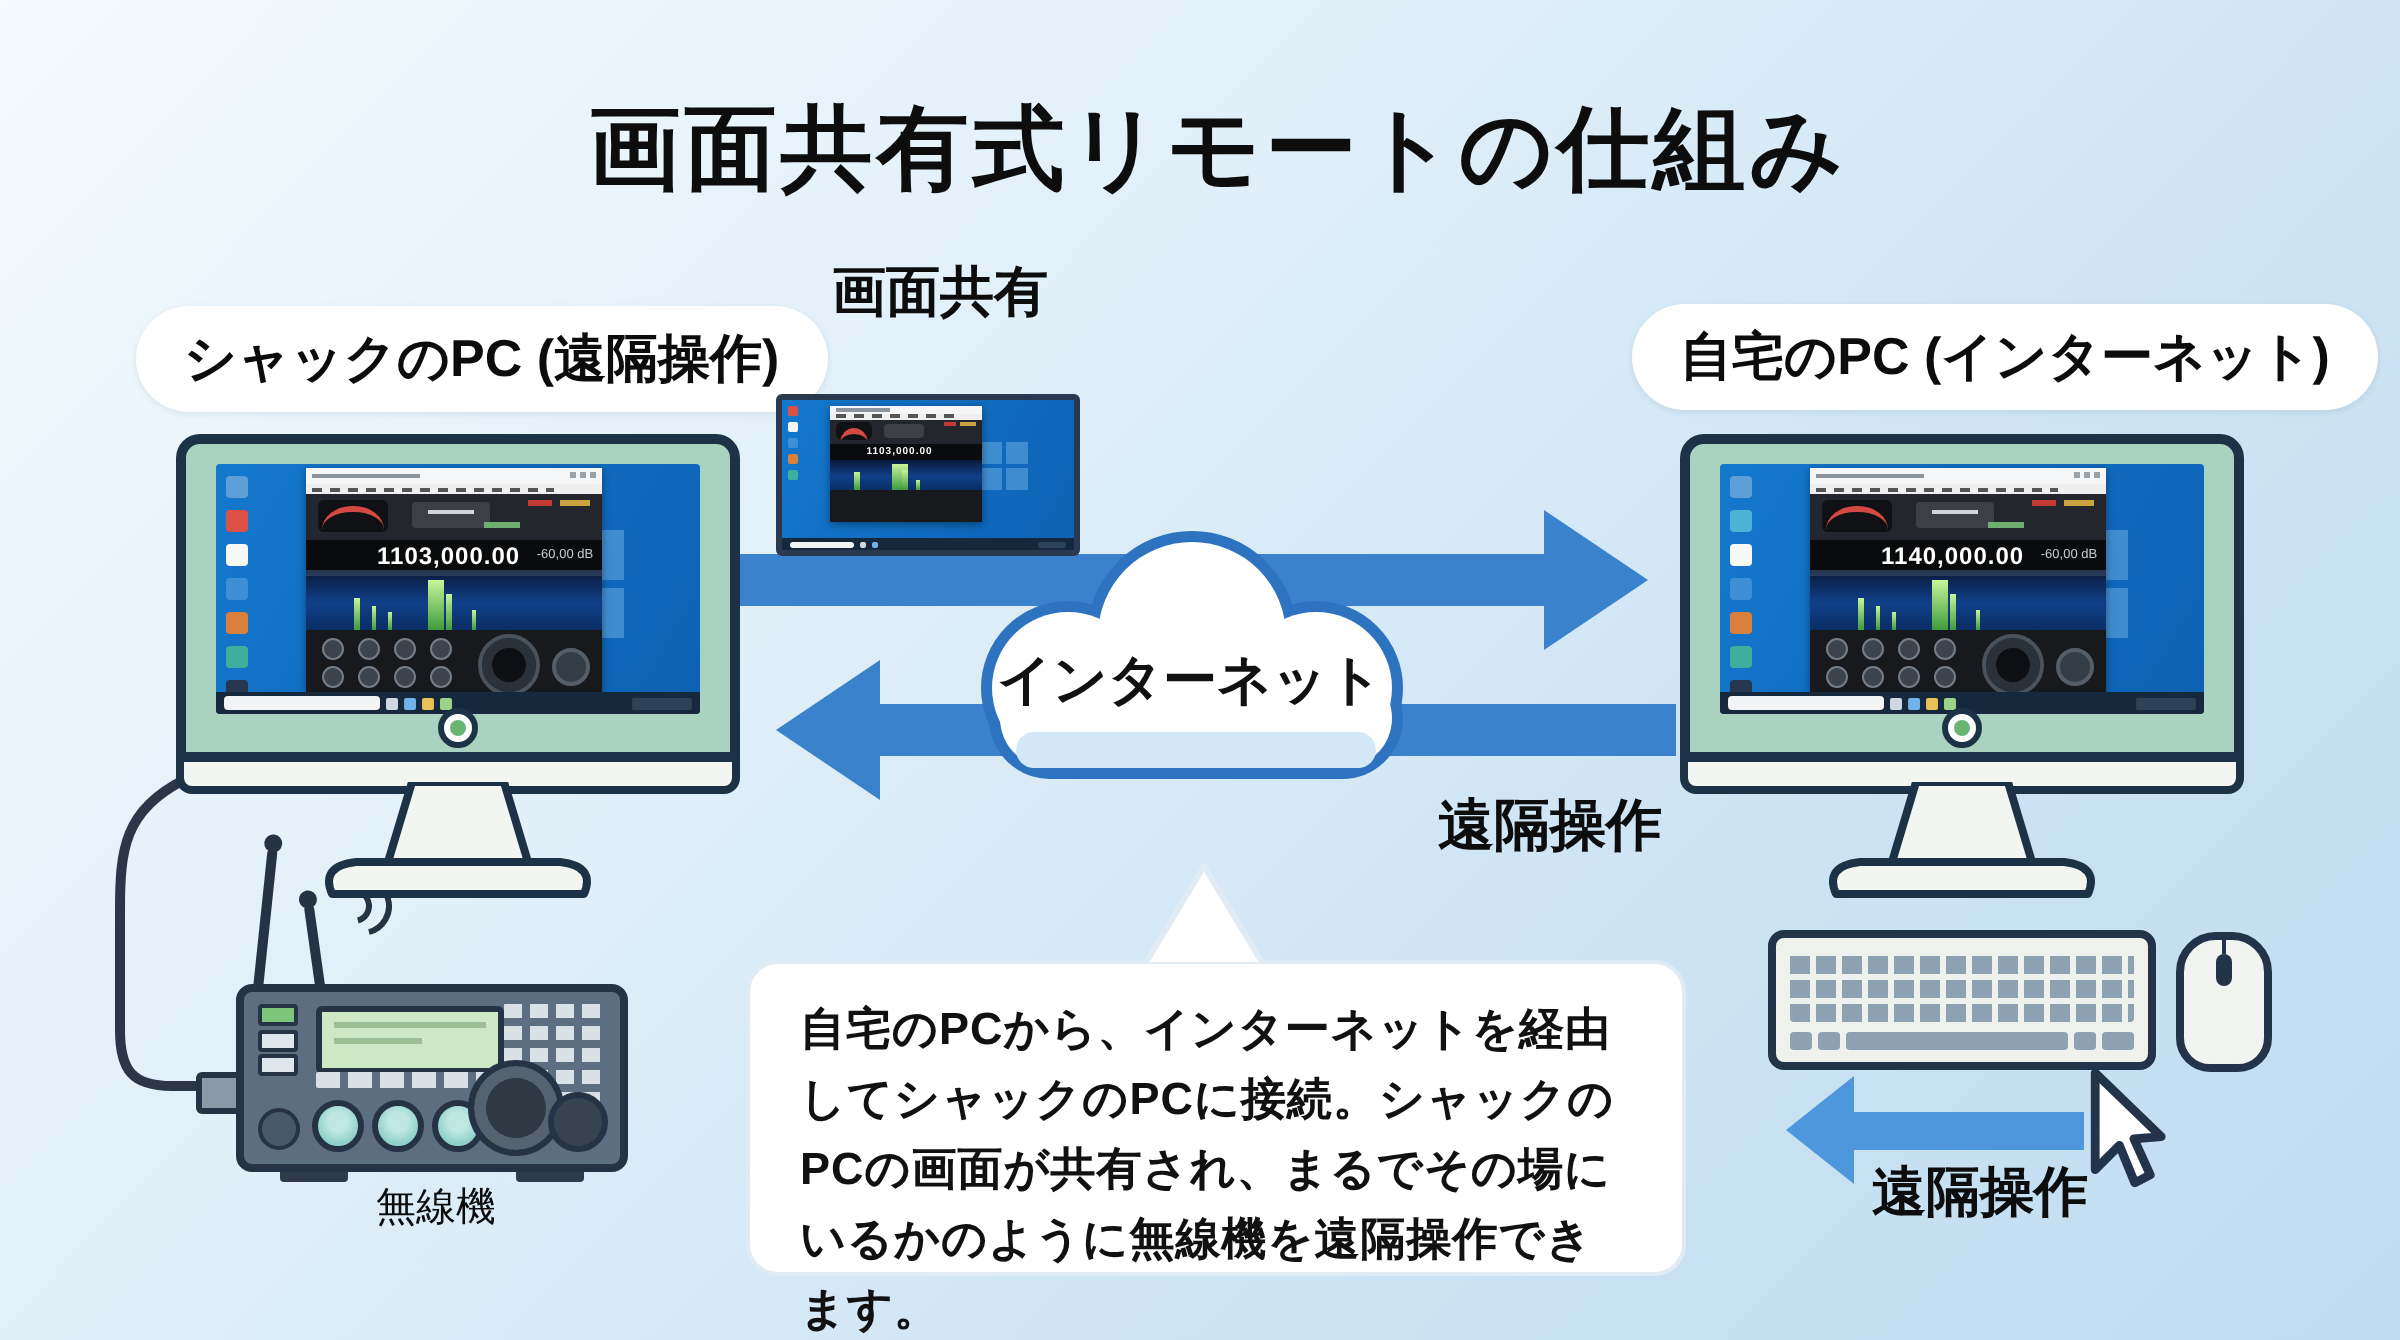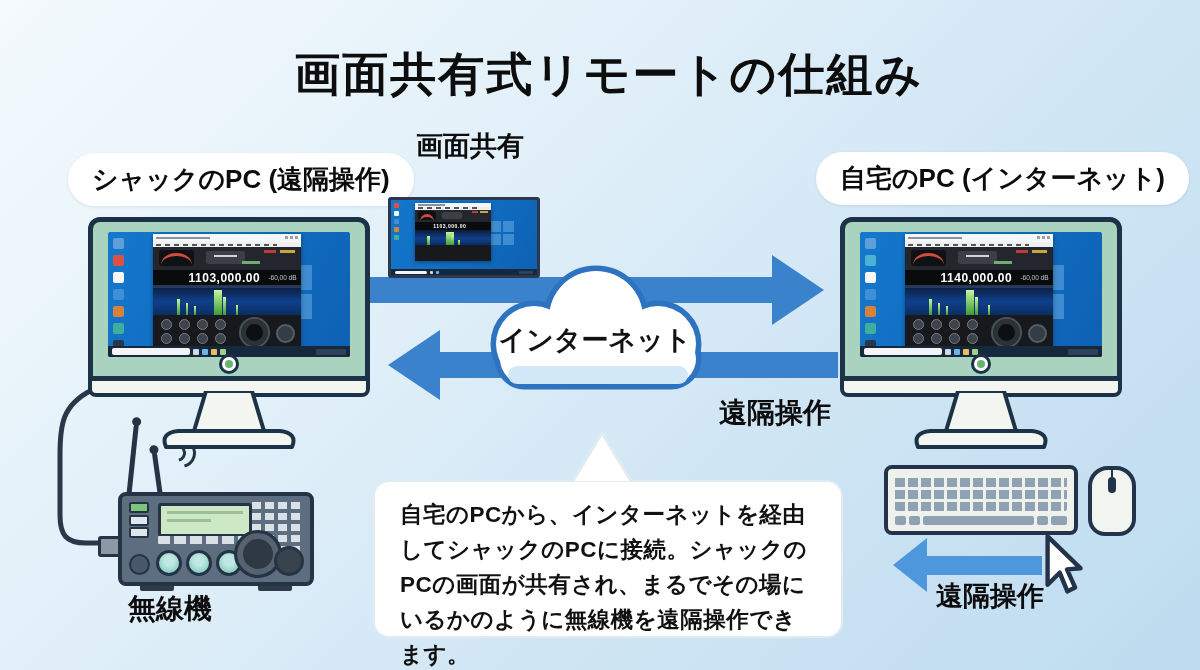--- a/index.html
+++ b/index.html
@@ -93,21 +93,21 @@
     background-image:repeating-linear-gradient(90deg,transparent 0 12px,#5d6e80 12px 16px);}
   .rknob{position:absolute;width:20px;height:20px;border-radius:50%;background:radial-gradient(circle at 50% 40%,#bfe8e2 0 30%,#8fd0c8 70%);border:3px solid #263345;}
   .bigdial{position:absolute;left:112px;top:34px;width:42px;height:42px;border-radius:50%;background:#2e3944;border:3px solid #263345;box-shadow:inset 0 0 0 6px #55626f;}
   .rdial{position:absolute;right:6px;bottom:6px;width:24px;height:24px;border-radius:50%;background:#37434f;border:3px solid #263345;}
   .speaker{position:absolute;left:7px;bottom:7px;width:17px;height:17px;border-radius:50%;background:#49586a;border:2px solid #263345;}
   .foot{position:absolute;width:34px;height:9px;background:#2f3b4a;border-radius:2px;z-index:1;}
   .antenna{position:absolute;width:5px;background:#263345;border-radius:3px;z-index:1;}
   .antenna i{position:absolute;left:-2px;top:-7px;width:9px;height:9px;background:#263345;border-radius:50%;display:block;}
   .wave{position:absolute;border:3px solid #263345;border-radius:50%;clip-path:polygon(50% 0,100% 0,100% 100%,50% 100%);z-index:1;}
   .plug{position:absolute;left:98px;top:536px;width:24px;height:15px;background:#8b98a6;border:3px solid #263345;border-radius:3px;z-index:2;}
-  .radio-caption{left:128px;top:590px;width:180px;text-align:left;font-size:28px;font-weight:bold;color:#0d0d0d;}
+  .radio-caption{left:128px;top:590px;width:180px;text-align:center;font-size:20px;font-weight:normal;color:#0d0d0d;}
   
   .keyboard{left:884px;top:465px;width:186px;height:62px;background:#eef1ec;border:4px solid #22334a;border-radius:8px;}
   .keys{position:absolute;left:7px;top:6px;right:7px;height:36px;background-color:#8ea2b4;border-radius:2px;
     background-image:repeating-linear-gradient(90deg,transparent 0 10px,#eef1ec 10px 13px),repeating-linear-gradient(0deg,transparent 0 9px,#eef1ec 9px 12px);}
   .kb-bottom{position:absolute;left:7px;right:7px;bottom:6px;height:9px;display:flex;gap:3px;}
   .kb-bottom i{display:block;height:100%;background:#8ea2b4;border-radius:2px;}
   .kb-k1{width:11px;} .kb-k2{width:11px;} .kb-sp{flex:1;} .kb-k3{width:11px;} .kb-k4{width:16px;}
   .mouse{left:1088px;top:466px;width:40px;height:62px;background:#f1f4ef;border:4px solid #22334a;border-radius:20px 20px 17px 17px;}
   .wheel{position:absolute;left:50%;top:7px;transform:translateX(-50%);width:8px;height:16px;background:#22334a;border-radius:4px;}
   .mouse-split{position:absolute;left:50%;top:0;width:2px;height:7px;background:#22334a;transform:translateX(-50%);}

